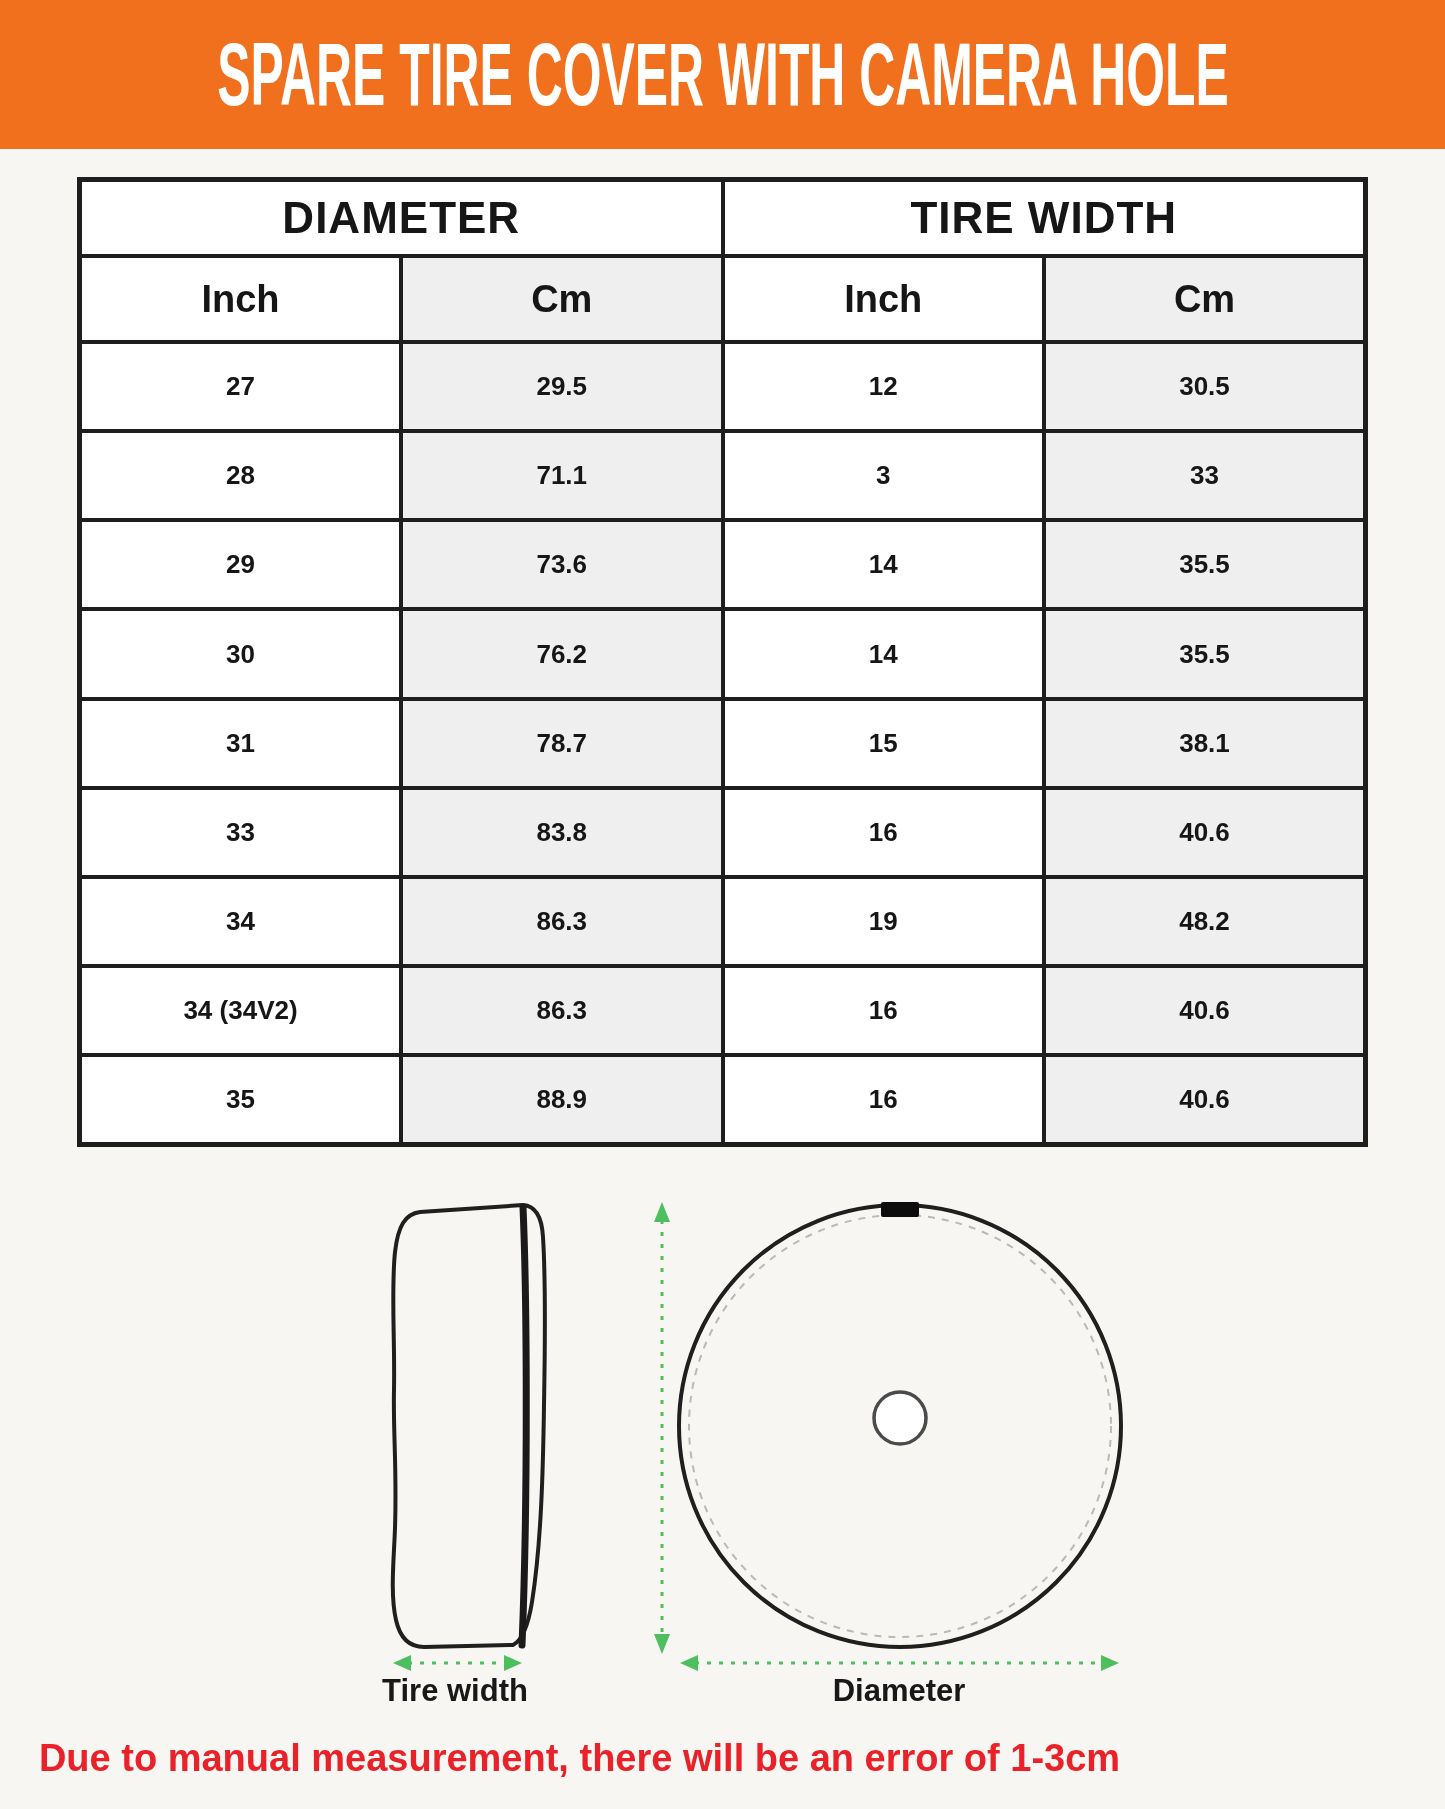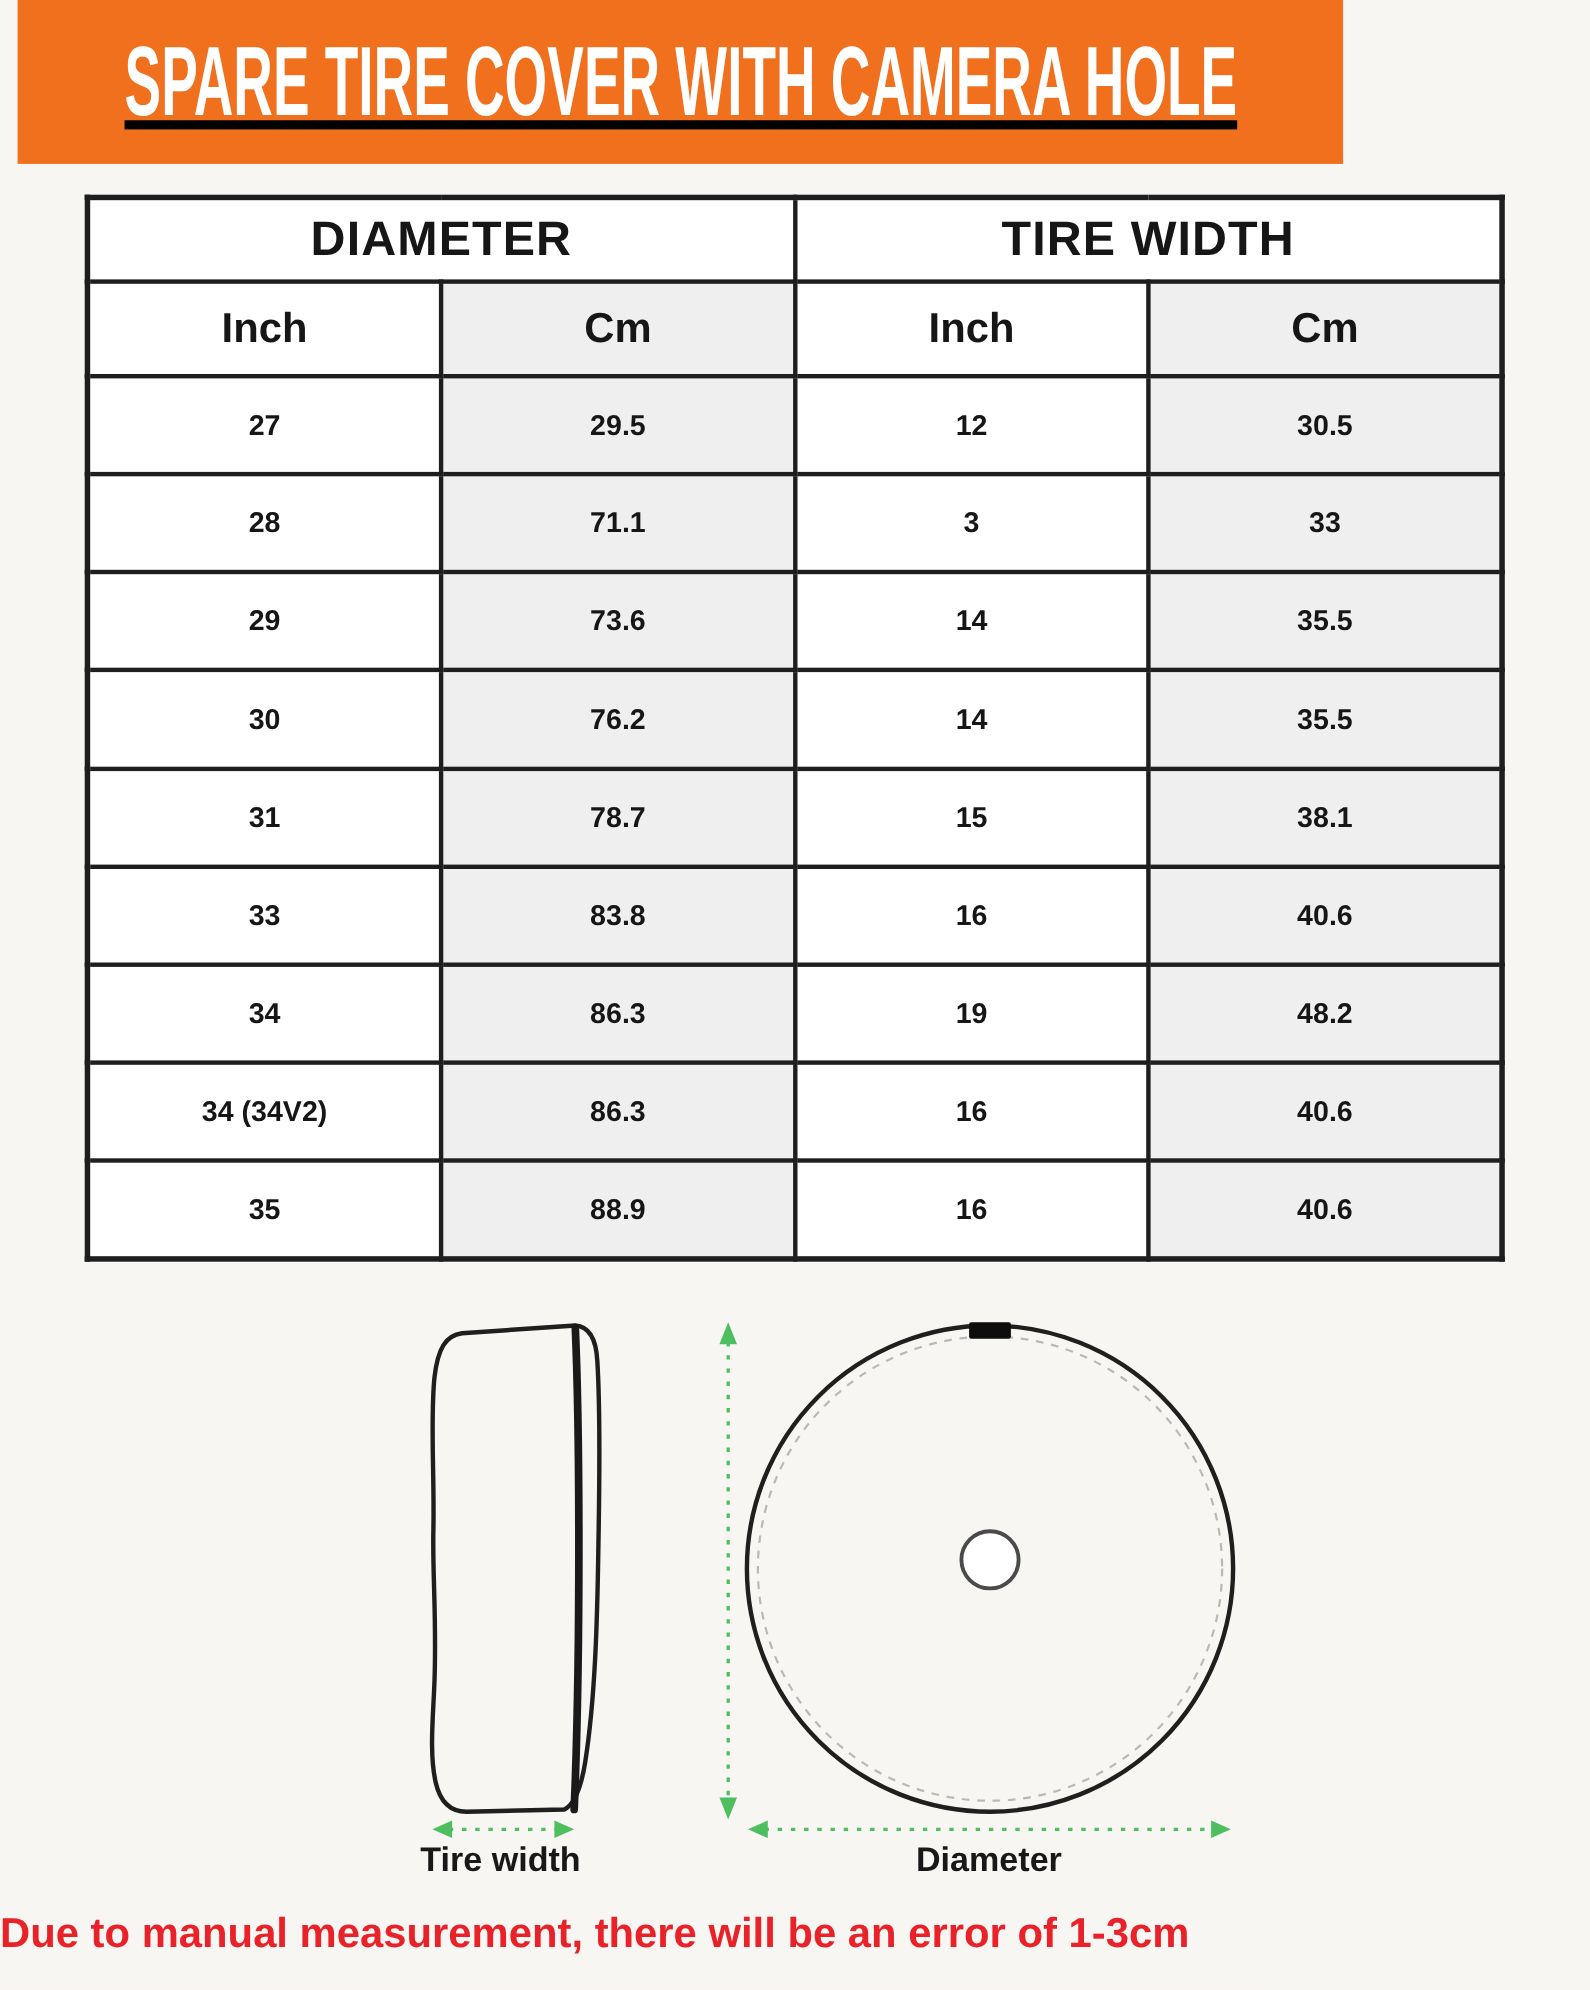--- a/index.html
+++ b/index.html
@@ -11,27 +11,26 @@
     height: 1809px;
     position: relative;
     overflow: hidden;
     background: var(--page-bg, #F8F6F3);
     font-family: "Liberation Sans", sans-serif;
   }
 
   
   .banner {
     position: absolute;
-    left: 16px; top: 0;
-    width: 1205px; height: 149px;
+    left: 0; top: 0;
+    width: 1445px; height: 149px;
     background: var(--banner-orange, #F1701E);
     display: flex;
     align-items: center;
     justify-content: center;
-    text-decoration: underline;
   }
   .banner h1 {
     margin: 0;
     color: #FFFFFF;
     font-size: 86px;
     font-weight: 700;
     letter-spacing: 0px;
     white-space: nowrap;
     transform: scaleX(0.58) scaleY(1.04);
     transform-origin: 50% 50%;
@@ -98,21 +97,21 @@
     font-weight: 700;
     color: #181818;
   }
   .dim-label.tirewidth { left: 335px; }
   .dim-label.diameter  { left: 779px; }
 
   .note {
     position: absolute;
     left: 0; top: 1737px;
     width: 1159px;
-    text-align: left;
+    text-align: center;
     font-size: 38px;
     font-weight: 700;
     color: var(--note-red, #E92128);
   }
 </style>
 </head>
 <body>
 
 <div class="banner">
   <h1>SPARE TIRE COVER WITH CAMERA HOLE</h1>

